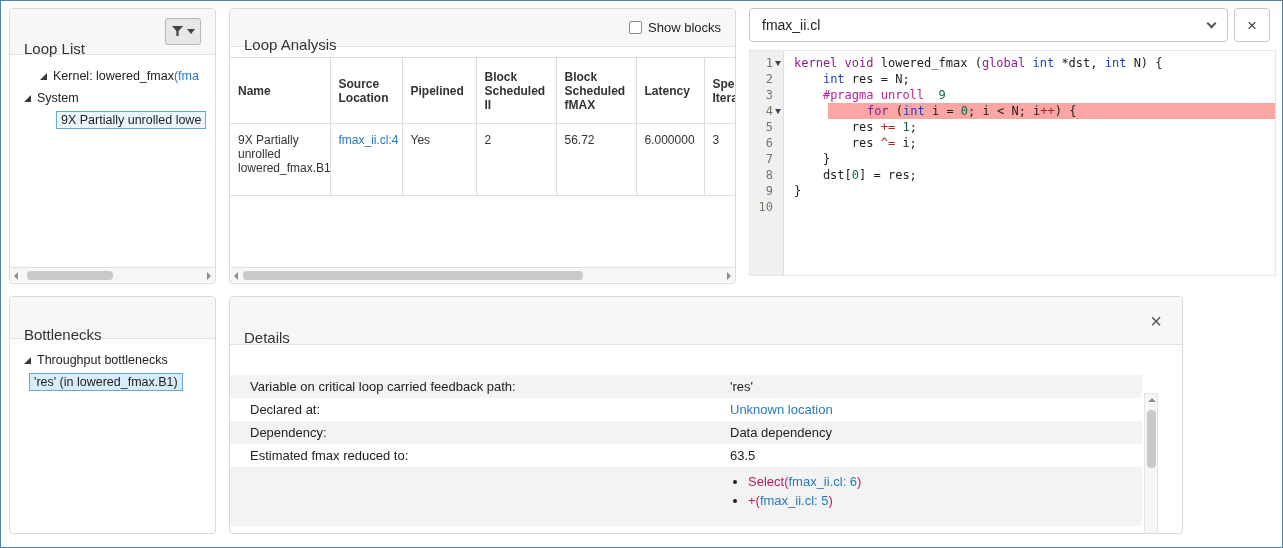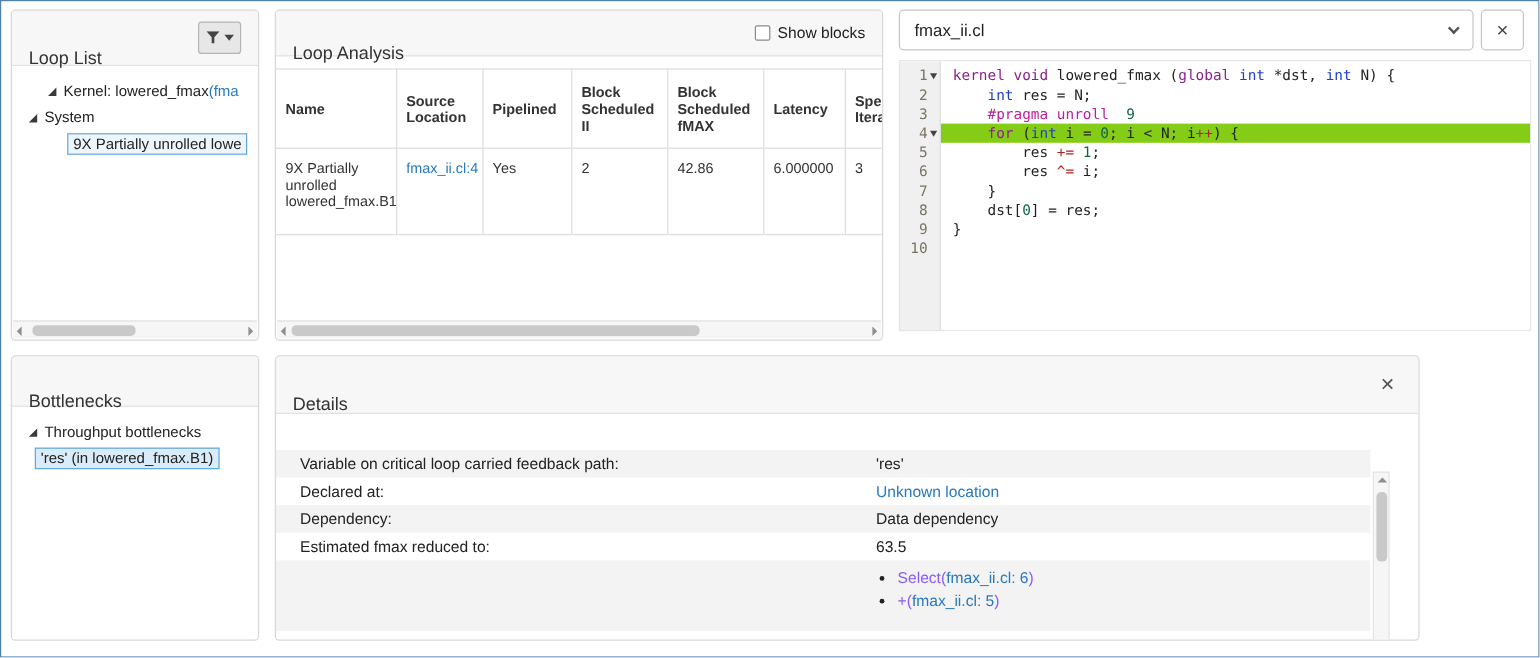--- a/index.html
+++ b/index.html
@@ -60,40 +60,40 @@
   .file-select { width: 479px; border: 1px solid #c6c6c6; border-radius: 4px; display: flex; align-items: center; justify-content: space-between; padding: 0 12px; font-size: 14px; color: #222; background: #fff; cursor: pointer; }
   .chev { width: 7px; height: 7px; border-right: 2px solid #555; border-bottom: 2px solid #555; transform: rotate(45deg); margin-top: -4px; }
   .close-btn { width: 36px; height: 34px; margin-left: 6px; border: 1px solid #c6c6c6; border-radius: 4px; background: #fff; font-size: 17px; color: #444; cursor: pointer; line-height: 1; }
   .code { margin-top: 8px; height: 226px; border: 1px solid #e6e6e6; display: flex; font-family: "DejaVu Sans Mono", monospace; font-size: 12px; line-height: 16px; overflow: hidden; background: #fff; }
   .gutter { width: 34px; background: #f0f0f0; border-right: 1px solid #ddd; color: #7a7463; padding-top: 4px; flex: none; }
   .gl { display: flex; justify-content: flex-end; align-items: center; height: 16px; padding-right: 2px; }
   .caret { width: 0; height: 0; border-left: 3px solid transparent; border-right: 3px solid transparent; border-top: 5px solid #444; margin-left: 2px; }
   .caret.empty { border: none; width: 6px; height: 5px; margin-left: 2px; }
   .code-lines { flex: 1; padding-top: 4px; overflow: hidden; }
   .cl { height: 16px; white-space: pre; padding-left: 10px; color: #222; }
-  .cl.hl { background: #84cc16; }
+  .cl.hl { background: #fca5a5; margin-left: 44px; }
   .tk-kw  { color: #8b1f8b; }
   .tk-pre { color: #b8219b; }
   .tk-ty  { color: #2040c8; }
   .tk-num { color: #116644; }
   .tk-op  { color: #b22222; }
   .tk-pl  { color: #222; }
 
   
   .details-close { background: none; border: none; font-size: 20px; color: #555; cursor: pointer; padding: 0; line-height: 1; }
   .details-body { position: relative; height: 189px; }
   .detail-rows { margin: 30px 40px 0 0; font-size: 13px; color: #222; }
   .drow { display: flex; min-height: 23px; align-items: center; }
   .drow:nth-child(odd) { background: #f3f3f3; }
   .dkey { width: 500px; padding-left: 20px; flex: none; }
   .dval { flex: 1; }
   .drow.bullets { align-items: flex-start; padding: 3px 0 14px 0; }
   .drow.bullets ul { margin: 2px 0 0 0; padding-left: 18px; }
   .drow.bullets li { margin: 4px 0; }
-  .op-green { color: #8b5cf6; }
+  .op-green { color: #be185d; }
   .vscroll { position: absolute; right: 24px; top: 18px; width: 14px; height: 160px; background: #f6f6f6; border: 1px solid #e4e4e4; }
   .sb-thumb-v { position: absolute; left: 2px; top: 16px; width: 9px; height: 58px; background: #c9c9c9; border-radius: 4px; }
 </style>
 </head>
 <body>
 
 <div class="frame">
 
   <section class="panel" id="loop-list">
     <div class="panel-header">
@@ -154,21 +154,21 @@
           <th>Latency</th>
           <th>Spec Itera</th>
         </tr>
       </thead>
       <tbody>
         <tr>
           <td>9X Partially unrolled lowered_fmax.B1</td>
           <td><a class="link">fmax_ii.cl:4</a></td>
           <td>Yes</td>
           <td>2</td>
-          <td>42.86</td>
+          <td>56.72</td>
           <td>6.000000</td>
           <td>3</td>
         </tr>
       </tbody>
     </table>
     <div class="hscroll">
       <i class="sb-arrow left"></i>
       <div class="sb-thumb" style="left:12px;width:340px;"></div>
       <i class="sb-arrow right"></i>
     </div>

